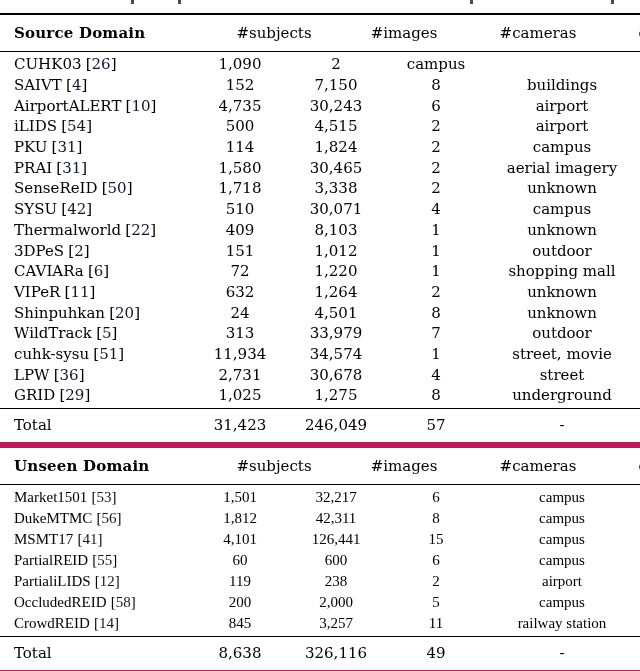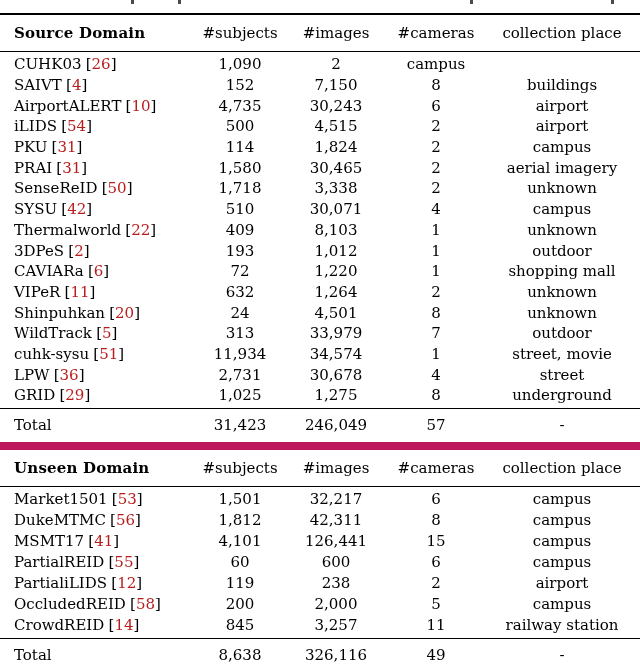--- a/index.html
+++ b/index.html
@@ -27,35 +27,36 @@
     grid-template-columns: 196px 88px 104px 96px 156px;
     align-items: center;
   }
   .cell { white-space: nowrap; overflow: visible; }
   .c-name { text-align: left; padding-left: 14px; }
   .c-sub, .c-img, .c-cam, .c-place { text-align: center; }
 
   .hrow {
     height: 36px;
     border-bottom: 1.5px solid #000;
+    gap: 34px;
   }
   .hrow .c-name { font-weight: bold; letter-spacing: 0.2px; }
 
   .rows { padding-top: 2px; padding-bottom: 2px; }
   .s0 .drow { height: 20.7px; }
-  .s1 .drow { height: 21.0px; }
+  .s1 .drow { height: 21.0px; font-family: Liberation Serif, serif; }
 
   .trow {
     height: 33px;
     border-top: 1px solid #000;
-    border-bottom: 8px solid #be185d;
+    border-bottom: 6px solid #be185d;
   }
 
   .citew { margin-left: 0.28em; }
-  .cite-num { color: #b91c1c; text-align: center; }
+  .cite-num { color: #0f172a; text-align: center; }
 </style>
 </head>
 <body>
 
 <div class="caption-strip">
   <div class="frag" style="left:131px"></div>
   <div class="frag" style="left:178px"></div>
   <div class="frag" style="left:470px"></div>
   <div class="frag" style="left:611px"></div>
 </div>
@@ -136,21 +137,21 @@
   <div class="drow">
     <span class="cell c-name"><span>Thermalworld</span><span class="citew"><span>[</span><span class="cite-num">22</span><span>]</span></span></span>
     <span class="cell c-sub">409</span>
     <span class="cell c-img">8,103</span>
     <span class="cell c-cam">1</span>
     <span class="cell c-place">unknown</span>
   </div>
 
   <div class="drow">
     <span class="cell c-name"><span>3DPeS</span><span class="citew"><span>[</span><span class="cite-num">2</span><span>]</span></span></span>
-    <span class="cell c-sub">193</span>
+    <span class="cell c-sub">151</span>
     <span class="cell c-img">1,012</span>
     <span class="cell c-cam">1</span>
     <span class="cell c-place">outdoor</span>
   </div>
 
   <div class="drow">
     <span class="cell c-name"><span>CAVIARa</span><span class="citew"><span>[</span><span class="cite-num">6</span><span>]</span></span></span>
     <span class="cell c-sub">72</span>
     <span class="cell c-img">1,220</span>
     <span class="cell c-cam">1</span>

